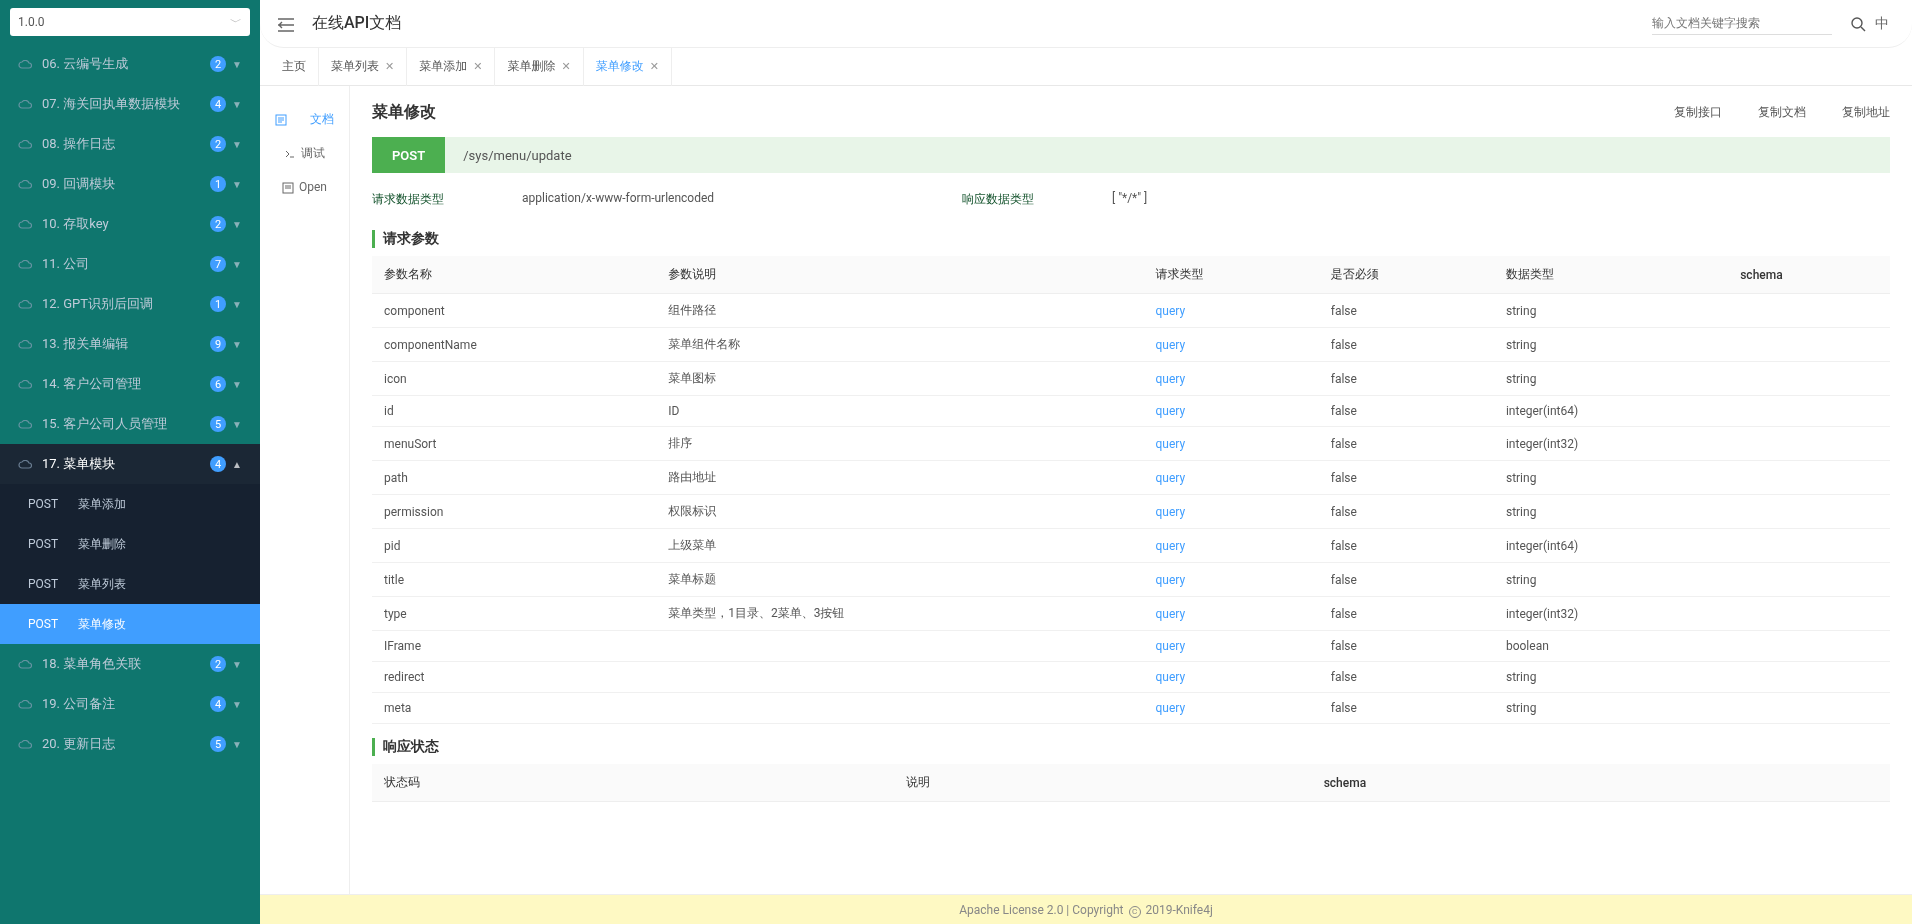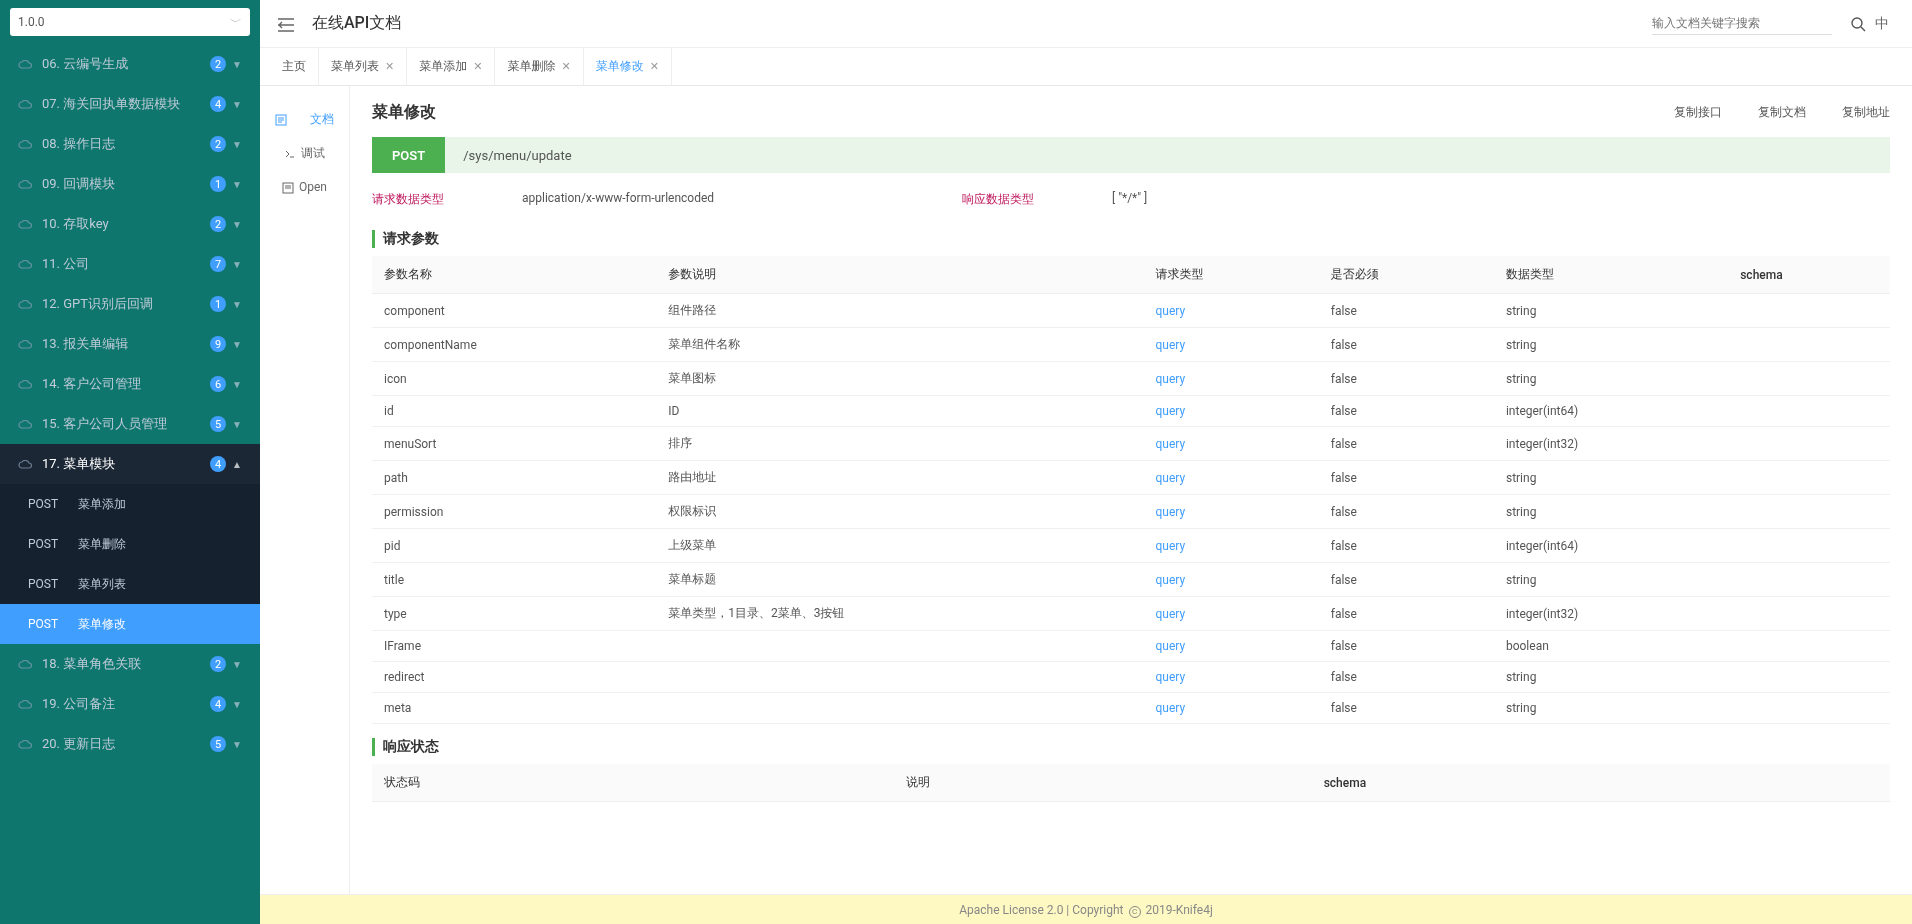--- a/index.html
+++ b/index.html
@@ -12,21 +12,21 @@
 .sb-item .cloud { width: 14px; margin-right: 10px; opacity: .7; }
 .sb-item .label { flex: 1; white-space: nowrap; overflow: hidden; text-overflow: ellipsis; }
 .sb-item .badge { background: #409eff; color: #fff; border-radius: 8px; min-width: 16px; height: 16px; font-size: 11px; display: inline-flex; align-items: center; justify-content: center; padding: 0 4px; margin-right: 6px; }
 .sb-item .chev { font-size: 10px; opacity: .7; }
 .sb-item.active-parent { background: #1b2735; color: #fff; }
 .sb-sub { background: #162130; }
 .sb-sub .sub-item { display: flex; align-items: center; padding: 10px 18px 10px 28px; height: 40px; font-size: 12px; color: #bfcbd9; }
 .sb-sub .sub-item .method { width: 50px; }
 .sb-sub .sub-item.active { background: #409eff; color: #fff; }
 .main { flex: 1; display: flex; flex-direction: column; position: relative; }
-.topbar { display: flex; align-items: center; height: 48px; padding: 0 18px; border-bottom: 1px solid #eee; }
+.topbar { display: flex; align-items: center; height: 48px; padding: 0 18px; border-bottom: 1px solid #eee; border-radius: 24px; }
 .topbar .collapse { font-size: 16px; margin-right: 18px; }
 .topbar .title { font-size: 16px; font-weight: 500; color: #333; flex: 1; }
 .topbar .search { width: 180px; border-bottom: 1px solid #ddd; font-size: 12px; color: #999; padding: 4px 0; margin-right: 14px; }
 .topbar .search input { border: none; outline: none; width: 100%; font-size: 12px; color: #333; }
 .topbar .icon-btn { width: 24px; text-align: center; color: #666; font-size: 14px; }
 .tabs { display: flex; align-items: center; border-bottom: 1px solid #e8e8e8; height: 38px; padding: 0 10px; }
 .tab { padding: 0 12px; height: 38px; display: flex; align-items: center; font-size: 12px; color: #555; border-right: 1px solid #eee; }
 .tab.closable .x { margin-left: 6px; color: #999; font-size: 11px; }
 .tab.active { color: #409eff; }
 .content { flex: 1; display: flex; overflow: hidden; }
@@ -34,21 +34,21 @@
 .left-nav .ln-item { display: flex; align-items: center; justify-content: center; height: 34px; font-size: 12px; color: #666; gap: 5px; }
 .left-nav .ln-item.active { color: #409eff; gap: 23px; }
 .doc { flex: 1; overflow-y: auto; padding: 16px 22px 36px 22px; }
 .doc-header { display: flex; align-items: center; margin-bottom: 14px; }
 .doc-header .dtitle { font-size: 16px; font-weight: 600; color: #333; flex: 1; }
 .doc-header .link { color: #555; font-size: 12px; margin-left: 36px; }
 .api-line { background: #e8f5e8; display: flex; align-items: center; height: 36px; margin-bottom: 10px; }
 .api-line .method { background: #4caf50; color: #fff; height: 36px; display: flex; align-items: center; padding: 0 20px; font-weight: 600; font-size: 13px; }
 .api-line .path { color: #555; font-size: 13px; margin-left: 18px; }
 .meta-row { display: flex; padding: 8px 0; font-size: 12px; color: #555; }
-.meta-row .mlabel { width: 150px; color: #be185d; }
+.meta-row .mlabel { width: 150px; color: #14532d; }
 .meta-row .mval { width: 440px; }
 .section-title { border-left: 3px solid #4caf50; padding-left: 8px; font-size: 14px; font-weight: 600; margin: 14px 0 8px 0; color: #333; }
 table { width: 100%; border-collapse: collapse; font-size: 12px; }
 th { text-align: left; padding: 10px 12px; background: #fafafa; color: #333; font-weight: 500; border-bottom: 1px solid #eee; }
 td { padding: 8px 12px; border-bottom: 1px solid #f0f0f0; color: #555; }
 td .ql { color: #409eff; }
 .footer { position: absolute; bottom: 0; left: 260px; right: 0; text-align: center; height: 30px; line-height: 30px; font-size: 12px; color: #888; border-top: 1px solid #eee; background: #fef9c3; }
 .footer .circ { border: 1px solid #888; border-radius: 50%; display: inline-flex; width: 12px; height: 12px; align-items: center; justify-content: center; font-size: 8px; margin: 0 2px; }
 svg { display: inline-block; vertical-align: middle; }
 </style>

